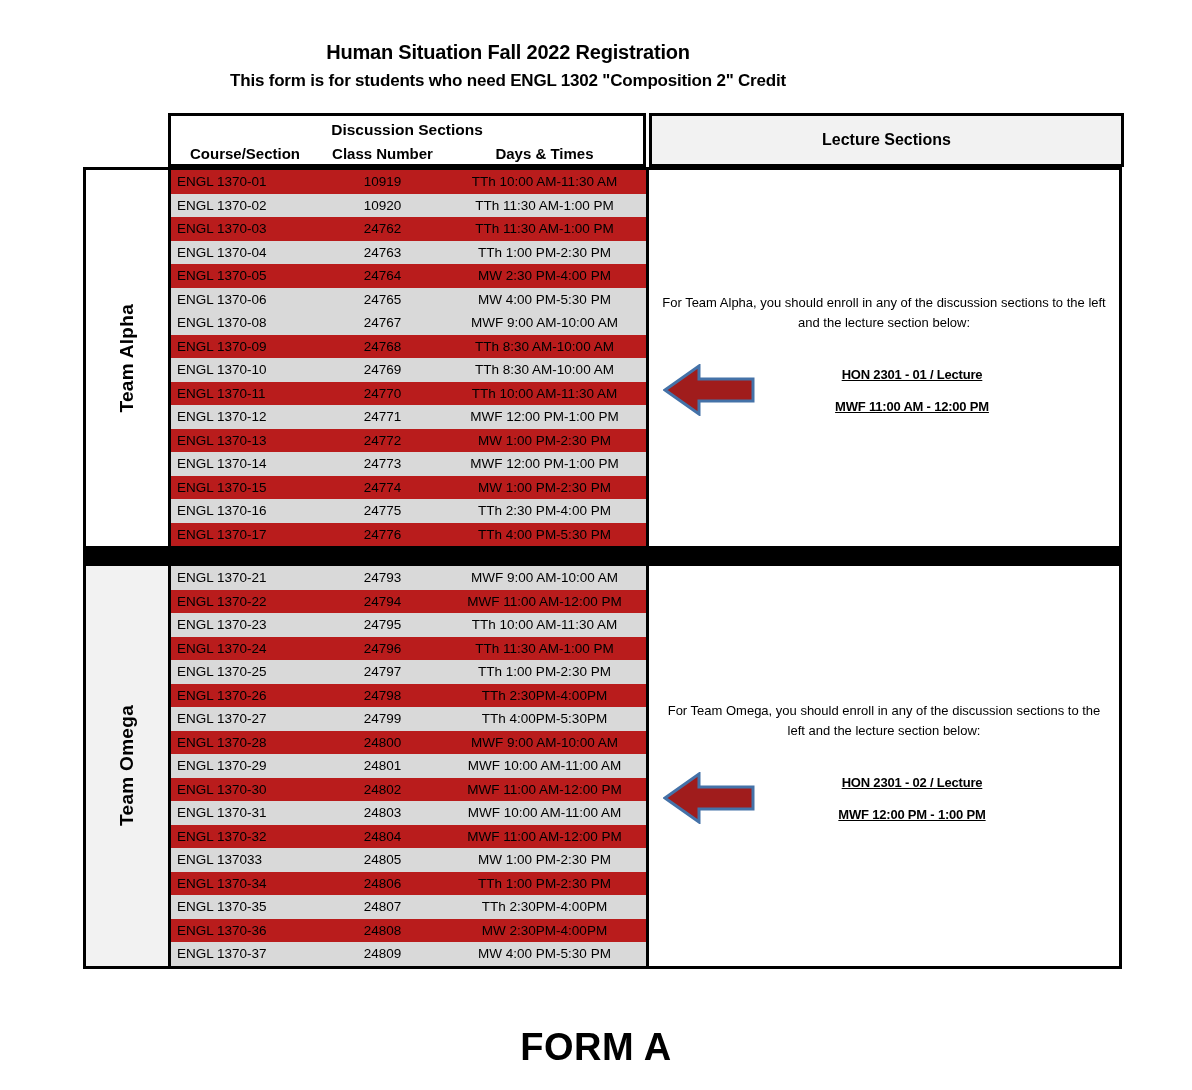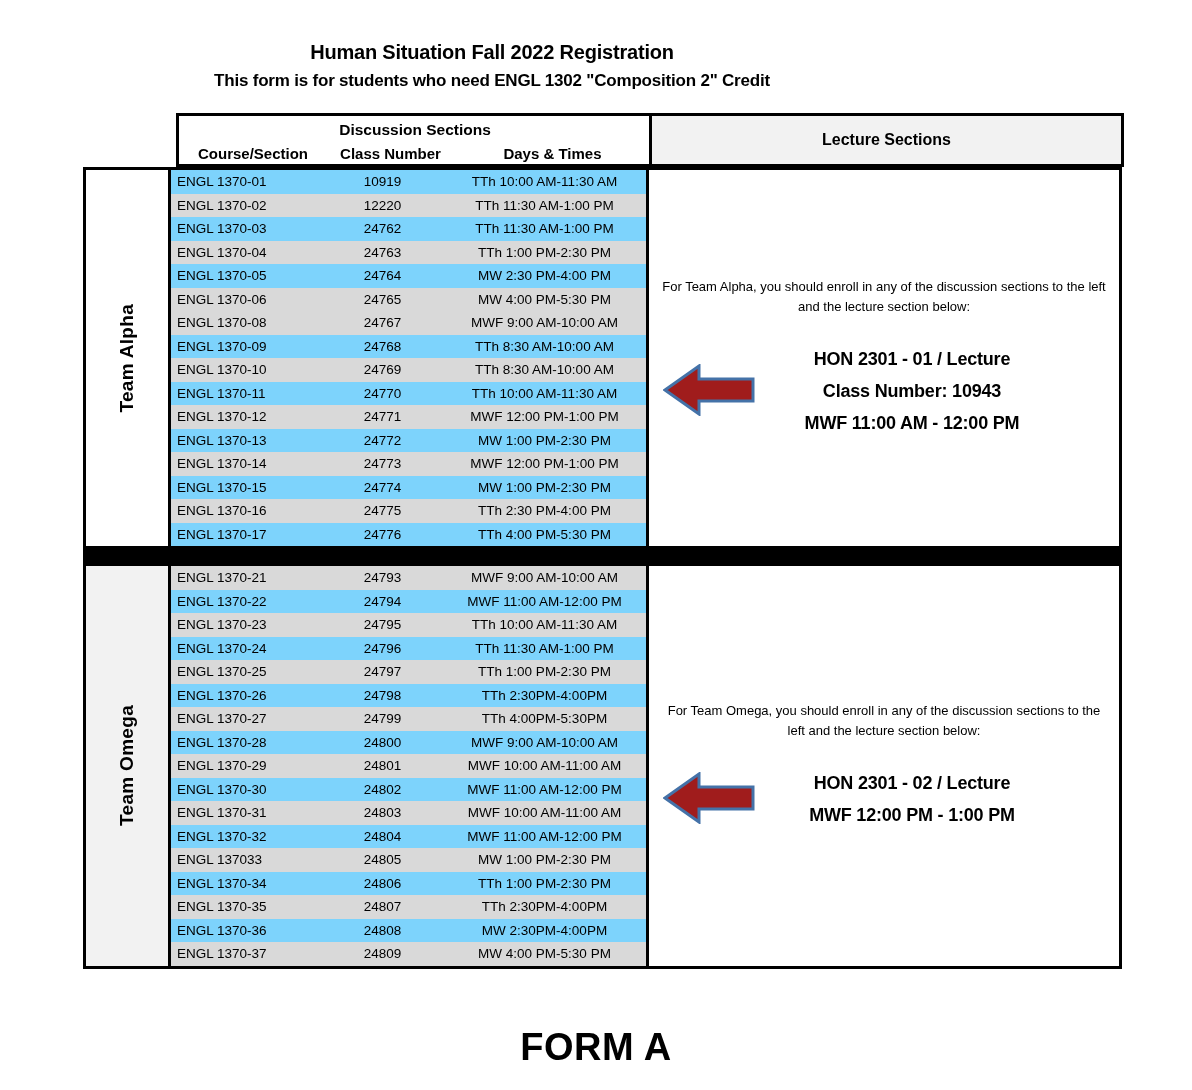--- a/index.html
+++ b/index.html
@@ -12,21 +12,21 @@
     height: 1090px;
     position: relative;
     font-family: "Liberation Sans", sans-serif;
     color: #000000;
     overflow: hidden;
   }
 
   
   .title-block {
     position: absolute;
-    left: 0;
+    left: 16px;
     top: 38px;
     width: 984px;
     text-align: center;
   }
   .doc-title {
     font-size: 20px;
     font-weight: bold;
     letter-spacing: -0.2px;
     line-height: 28px;
   }
@@ -46,21 +46,21 @@
     width: 1039px;
   }
 
   .header-row {
     position: relative;
     height: 54px;
     margin-left: 85px; 
   }
   .hdr-discussion {
     position: absolute;
-    left: 8px;
+    left: 0;
     top: 0;
     width: 478px;
     height: 54px;
     border: 3px solid #000000;
     box-sizing: border-box;
     background: #ffffff;
   }
   .hdr-disc-title {
     text-align: center;
     font-size: 15.5px;
@@ -127,21 +127,21 @@
     width: 478px;
     flex: 0 0 478px;
     box-sizing: border-box;
     border-right: 3px solid #000000;
   }
   .disc-row {
     display: flex;
     height: 23.5px;
     align-items: center;
     font-size: 13.5px;
-    background: #7dd3fc;
+    background: #b91c1c;
   }
   .disc-row.shaded { background: #d9d9d9; }
   .cell-course {
     width: 148px;
     flex: 0 0 148px;
     padding-left: 6px;
     box-sizing: border-box;
     text-align: left;
   }
   .cell-class {
@@ -169,25 +169,26 @@
     text-align: center;
     padding: 0 6px;
   }
   .lecture-note {
     font-size: 13px;
     line-height: 20px;
     padding: 0 4px;
   }
   .lecture-big {
     margin-top: 26px;
-    font-size: 18px;
+    font-size: 13px;
     font-weight: bold;
     line-height: 32px;
     letter-spacing: -0.2px;
     padding-left: 56px;
+    text-decoration: underline;
   }
 
   .arrow-wrap {
     position: absolute;
     left: 14px;
     top: 50%;
     margin-top: 6px;
     width: 92px;
     height: 52px;
   }
@@ -240,21 +241,21 @@
           <div class="team-label-text">Team Alpha</div>
         </div>
         <div class="disc-table">
           <div class="disc-row">
             <div class="cell-course">ENGL 1370-01</div>
             <div class="cell-class">10919</div>
             <div class="cell-days">TTh 10:00 AM-11:30 AM</div>
           </div>
           <div class="disc-row shaded">
             <div class="cell-course">ENGL 1370-02</div>
-            <div class="cell-class">12220</div>
+            <div class="cell-class">10920</div>
             <div class="cell-days">TTh 11:30 AM-1:00 PM</div>
           </div>
           <div class="disc-row">
             <div class="cell-course">ENGL 1370-03</div>
             <div class="cell-class">24762</div>
             <div class="cell-days">TTh 11:30 AM-1:00 PM</div>
           </div>
           <div class="disc-row shaded">
             <div class="cell-course">ENGL 1370-04</div>
             <div class="cell-class">24763</div>
@@ -319,21 +320,20 @@
             <div class="cell-course">ENGL 1370-17</div>
             <div class="cell-class">24776</div>
             <div class="cell-days">TTh 4:00 PM-5:30 PM</div>
           </div>
         </div>
         <div class="lecture-panel">
           <div class="lecture-inner">
             <div class="lecture-note">For Team Alpha, you should enroll in any of the discussion sections to the left and the lecture section below:</div>
             <div class="lecture-big">
               <div>HON 2301 - 01 / Lecture</div>
-              <div>Class Number: 10943</div>
               <div>MWF 11:00 AM - 12:00 PM</div>
             </div>
             <div class="arrow-wrap">
               <svg width="92" height="52" viewBox="0 0 92 52" xmlns="http://www.w3.org/2000/svg">
                 <polygon points="2,26 36,2 36,15 90,15 90,37 36,37 36,50" fill="#A01C1C" stroke="#4472A8" stroke-width="3" stroke-linejoin="miter"></polygon>
               </svg>
             </div>
           </div>
         </div>
       </div>

